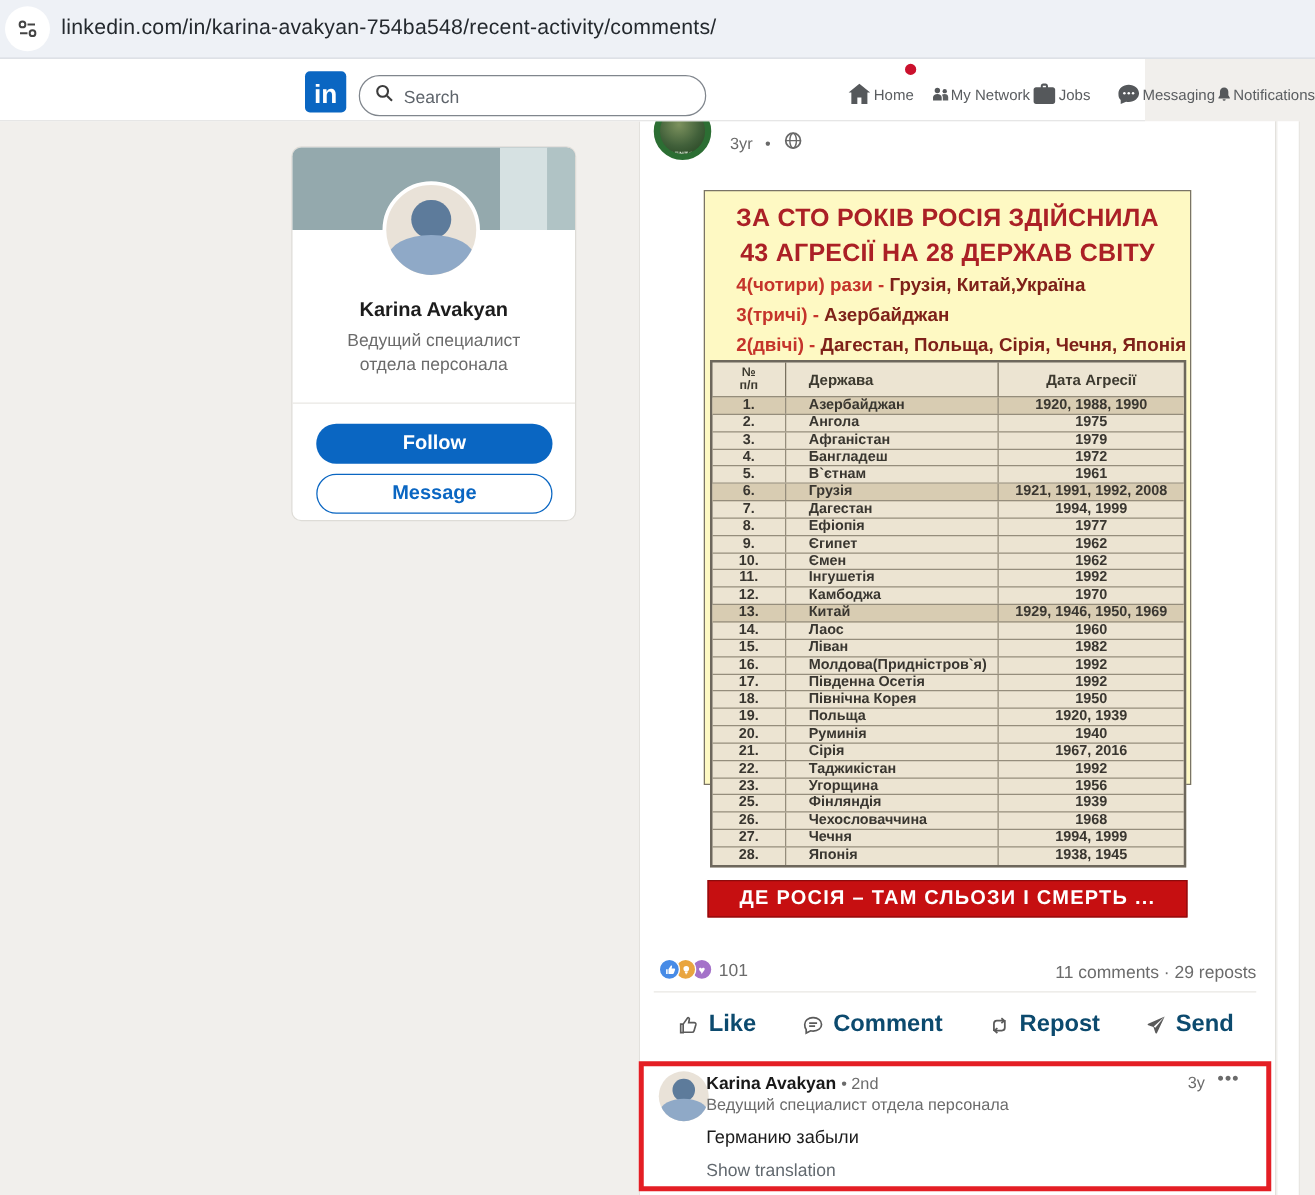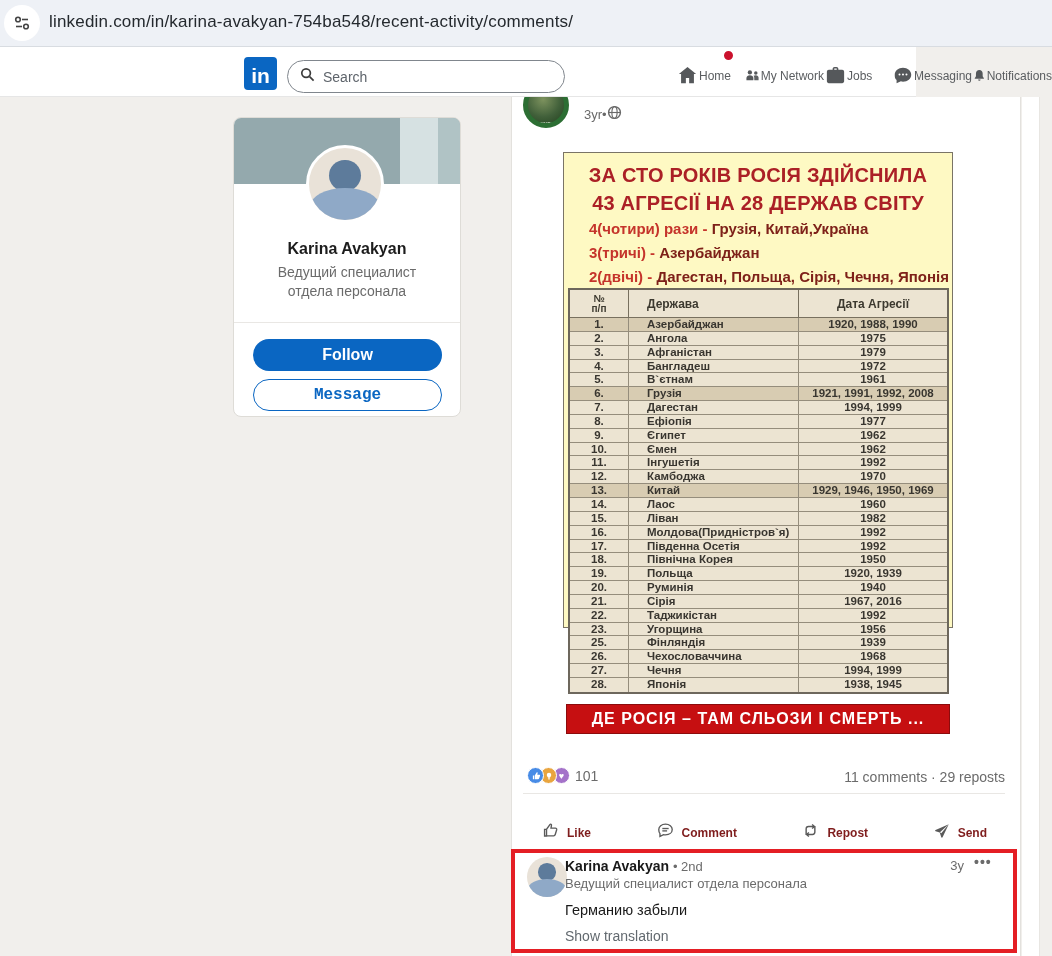--- a/index.html
+++ b/index.html
@@ -30,29 +30,29 @@
   .banner-strip1 { left:166px; top:0; width:38px; height:66px; background:#d6e1e2; }
   .banner-strip2 { left:204px; top:0; width:22px; height:66px; background:#b0c3c5; }
   .ghost { border-radius:50%; overflow:hidden; position:absolute; background:#e9e2d8; }
   .ghost .g-head { position:absolute; width:44%; height:44%; border-radius:50%; background:#5d7b9b; left:28%; top:16%; }
   .ghost .g-body { position:absolute; width:96%; height:52%; border-radius:50% 50% 0 0; background:#8fa9c7; left:2%; bottom:-8%; }
   .profile-avatar { left:72px; top:27px; width:78px; height:78px; border:3px solid #fff; }
   .profile-name { left:0; top:240px; width:226px; text-align:center; font-size:16px; font-weight:700; color:#1c1c1c; top:122px; }
   .profile-headline { left:0; top:145px; width:226px; text-align:center; font-size:14px; color:#6b6b6b; line-height:19px; }
   .profile-divider { left:0; top:204px; width:226px; height:1px; background:#e9e7e4; }
   .btn-follow { left:19px; top:221px; width:189px; height:32px; border-radius:16px; background:#0a66c2; color:#fff; font-weight:700; font-size:16px; display:flex; align-items:center; justify-content:center; cursor:pointer; }
-  .btn-message { left:19px; top:261px; width:189px; height:32px; border-radius:16px; background:#fff; border:1.5px solid #0a66c2; color:#0a66c2; font-weight:700; font-size:16px; display:flex; align-items:center; justify-content:center; cursor:pointer;font-family:Liberation Mono, monospace; }
+  .btn-message { left:19px; top:261px; width:189px; height:32px; border-radius:16px; background:#fff; border:1.5px solid #0a66c2; color:#0a66c2; font-weight:700; font-size:16px; display:flex; align-items:center; justify-content:center; cursor:pointer; }
 
   
   .post-card { left:511px; top:97px; width:510px; height:859px; background:#fff; border-left:1px solid #e3e1dd; border-right:1px solid #e3e1dd; }
   .right-white { left:1022px; top:97px; width:18px; height:859px; background:#fff; border-right:1px solid #e8e6e2; }
 
   .otw-avatar { left:523px; top:82px; width:46px; height:46px; border-radius:50%; background:radial-gradient(circle at 42% 35%, #7d925e 0%, #41603a 55%, #23401f 100%); border:5px solid #2c6e33; z-index:5; overflow:hidden; }
   .otw-text { position:absolute; bottom:-4px; left:0; width:100%; text-align:center; font-size:5px; color:#d9ead6; letter-spacing:.5px; font-weight:700; }
-  .post-time { left:584px; top:105px; font-size:13px; color:#696969; display:flex; align-items:center; gap:0; }
+  .post-time { left:584px; top:105px; font-size:13px; color:#696969; display:flex; align-items:center; gap:10px; }
 
   
   .post-image { left:563px; top:152px; width:390px; height:476px; background:#fef9c3; border:1px solid #7a7466; cursor:pointer; }
   .pi-title { width:100%; text-align:center; font-weight:700; font-size:20px; color:#ab2026; letter-spacing:.2px; }
   .pi-t1 { top:11px; } .pi-t2 { top:39px; }
   .pi-intro { left:25px; top:67px; width:356px; }
   .pi-intro-line { font-size:15px; font-weight:700; height:24px; color:#7e2119; white-space:nowrap; }
   .pi-intro-line .pfx { color:#c5342b; }
   .pi-table { left:4px; top:135px; width:381px; border:2px solid #6d675c; background:#ece4d2; }
   .pi-thead { display:flex; height:28px; border-bottom:1px solid #78705f; font-weight:700; color:#3c392f; }
@@ -73,21 +73,21 @@
   .rx { width:17px; height:17px; border-radius:50%; border:1.5px solid #fff; display:flex; align-items:center; justify-content:center; }
   .rx-like { background:#478be6; z-index:3; }
   .rx-insight { background:#e9a53f; z-index:2; margin-left:-4px; }
   .rx-support { background:#a472c9; z-index:1; margin-left:-4px; color:#fff; font-size:9px; }
   .rx-count { margin-left:5px; font-size:14px; color:#6b6b6b; }
   .social-right { left:711px; top:769px; width:294px; text-align:right; font-size:14px; color:#6b6b6b; }
   .bar-divider { left:523px; top:793px; width:482px; height:1px; background:#e9e7e4; }
 
   
   .action-bar { left:531px; top:800px; width:466px; height:40px; display:flex; justify-content:space-between; }
-  .action-btn { display:flex; align-items:flex-end; gap:7px; font-size:12px; font-weight:700; color:#7f1d1d; cursor:pointer; padding:0 10px; }
+  .action-btn { display:flex; align-items:center; gap:7px; font-size:19px; font-weight:700; color:#0c4a6e; cursor:pointer; padding:0 10px; }
 
   
   .annotation-box { left:511px; top:849px; width:506px; height:104px; border:4px solid #e41e24; background:#fff; z-index:6; }
   .cmt-avatar { left:527px; top:857px; width:40px; height:40px; z-index:7; }
   .cmt-name-row { left:565px; top:858px; font-size:14px; color:#191919; z-index:7; white-space:nowrap; }
   .cmt-name { font-weight:700; }
   .cmt-degree { color:#6b6b6b; font-size:13px; }
   .cmt-headline { left:565px; top:876px; font-size:13px; color:#6b6b6b; z-index:7; white-space:nowrap; }
   .cmt-time { left:930px; top:858px; width:34px; text-align:right; font-size:13px; color:#6b6b6b; z-index:7; }
   .cmt-menu { left:974px; top:854px; font-size:14px; font-weight:700; color:#6b6b6b; letter-spacing:1px; z-index:7; cursor:pointer; }

